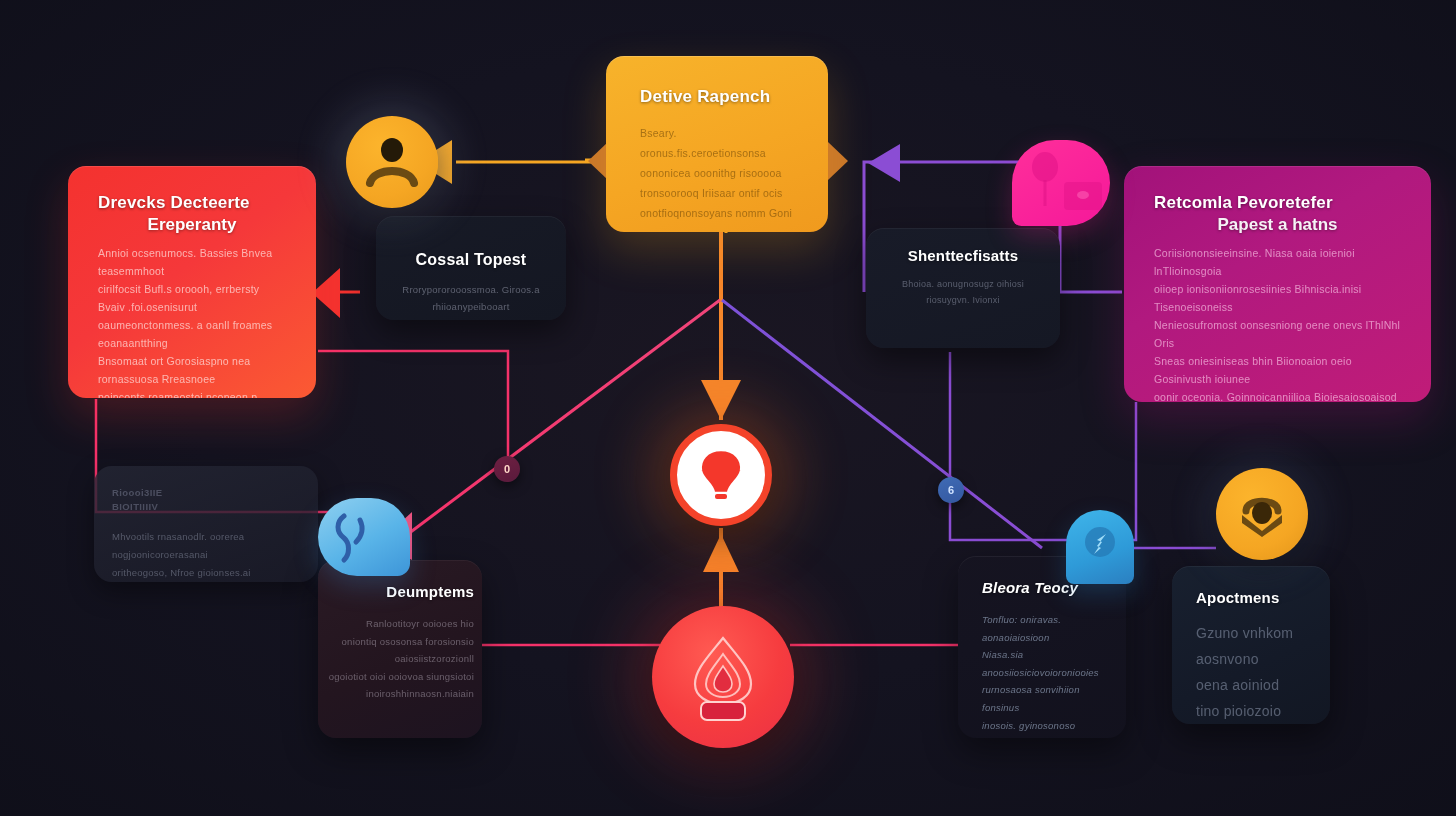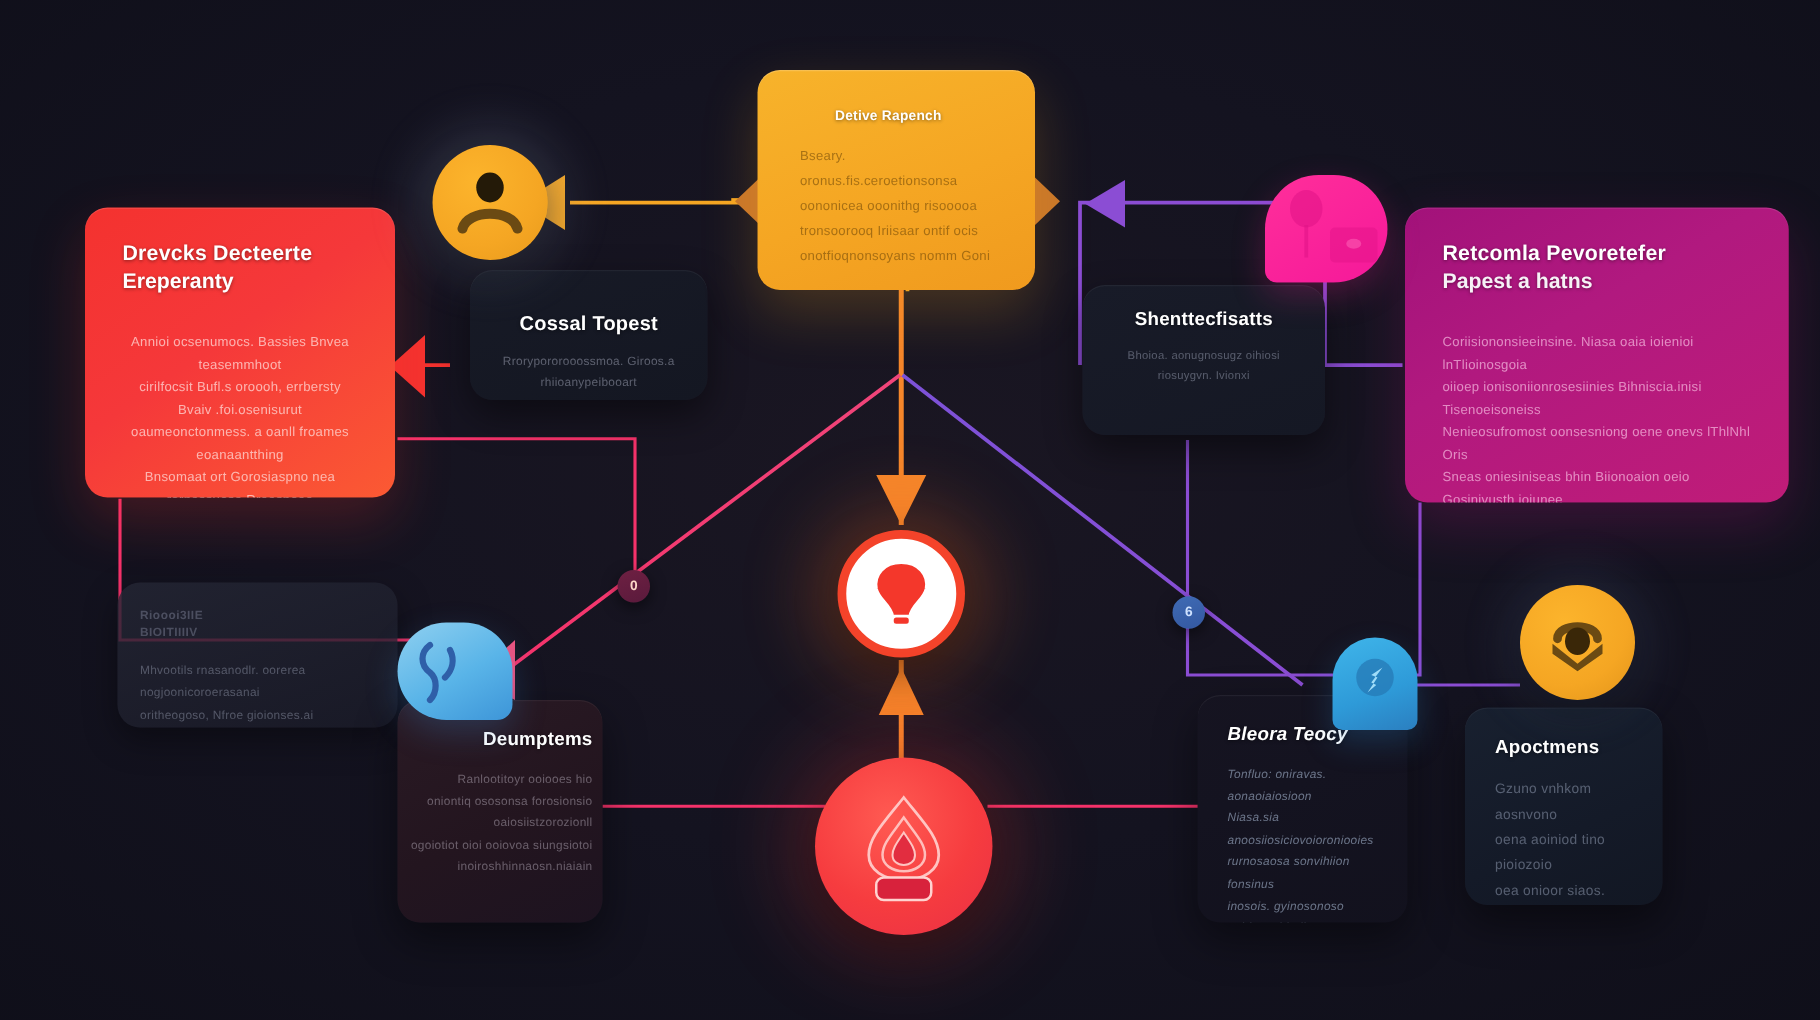--- a/index.html
+++ b/index.html
@@ -25,33 +25,34 @@
     padding: 26px 30px;
     overflow: hidden;
   }
   .card .title {
     font-size: 17px; font-weight: bold; color: #ffffff;
     letter-spacing: .2px; line-height: 1.28;
     text-shadow: 0 1px 3px rgba(0,0,0,.45);
   }
   .card .sub {
     font-size: 17px; font-weight: bold; color: #f6f2f6;
-    margin-bottom: 29px; line-height: 1.3;
+    margin-bottom: 8px; line-height: 1.3;
     text-shadow: 0 1px 3px rgba(0,0,0,.4);
+    text-align: center;
   }
   .card .body {
     font-size: 10.5px; line-height: 1.72; letter-spacing: .25px;
   }
 
   .card-red {
     left: 68px; top: 166px; width: 248px; height: 232px;
     background: linear-gradient(145deg, #f4322f 0%, #f5383a 45%, #fb5a33 100%);
     box-shadow: 0 18px 44px rgba(244,50,47,.22), inset 0 1px 0 rgba(255,255,255,.12);
   }
-  .card-red .body { color: rgba(255,225,222,.72); text-align: center; }
+  .card-red .body { color: rgba(255,225,222,.72); }
   .card-red .title, .card-red .sub { color: #fff; }
 
   .card-magenta {
     left: 1124px; top: 166px; width: 307px; height: 236px;
     background: linear-gradient(150deg, #a2127a 0%, #b1197f 40%, #c01c78 100%);
     box-shadow: 0 18px 44px rgba(170,20,120,.25), inset 0 1px 0 rgba(255,255,255,.10);
   }
   .card-magenta .body { color: rgba(255,210,238,.62); }
 
   .card-dark-a {
@@ -105,21 +106,21 @@
   .card-blue .title { font-size: 15px; margin-bottom: 14px; }
   .card-blue .body { color: rgba(186,206,232,.52); font-size: 9.5px; line-height: 1.85; }
 
   .card-navy {
     left: 1172px; top: 566px; width: 158px; height: 158px;
     padding: 22px 24px;
     background: linear-gradient(155deg, #18202f 0%, #141a28 60%, #121723 100%);
     box-shadow: 0 14px 34px rgba(0,0,0,.45), inset 0 1px 0 rgba(255,255,255,.05);
   }
   .card-navy .title { font-size: 15px; margin-bottom: 14px; }
-  .card-navy .body { color: rgba(178,190,214,.42); font-size: 11px; line-height: 1.85; }
+  .card-navy .body { color: rgba(178,190,214,.42); font-size: 14px; line-height: 1.85; }
 
   
   .blur { filter: blur(0.45px); }
 
   
   .node {
     position: absolute; border-radius: 50%;
     display: flex; align-items: center; justify-content: center;
   }
   .node-person {
@@ -327,21 +328,21 @@
       <div>Gzuno vnhkom aosnvono</div>
       <div>oena aoiniod tino pioiozoio</div>
       <div>oea onioor siaos.</div>
     </div>
   </div>
 
   <div class="card" style="left:606px; top:56px; width:222px; height:176px;
               background:linear-gradient(160deg,#f7b32b 0%,#f5a623 55%,#f09a1e 100%);
               box-shadow:0 18px 44px rgba(240,165,30,.22), inset 0 1px 0 rgba(255,255,255,.18);
               padding:30px 34px;">
-    <div class="title" style="font-size:11px;margin-bottom:16px;margin-left:28px;">Detive Rapench</div>
+    <div class="title" style="font-size:17px;margin-bottom:16px;">Detive Rapench</div>
     <div class="body blur" style="color:rgba(120,78,10,.62); line-height:1.9;">
       <div>Bseary. oronus.fis.ceroetionsonsa</div>
       <div>oononicea  ooonithg  risooooa</div>
       <div>tronsoorooq  Iriisaar ontif ocis</div>
       <div>onotfioqnonsoyans nomm  Goni</div>
     </div>
   </div>
 
   <div class="blob blob-pink">
     <svg width="98" height="86" viewBox="0 0 98 86">

